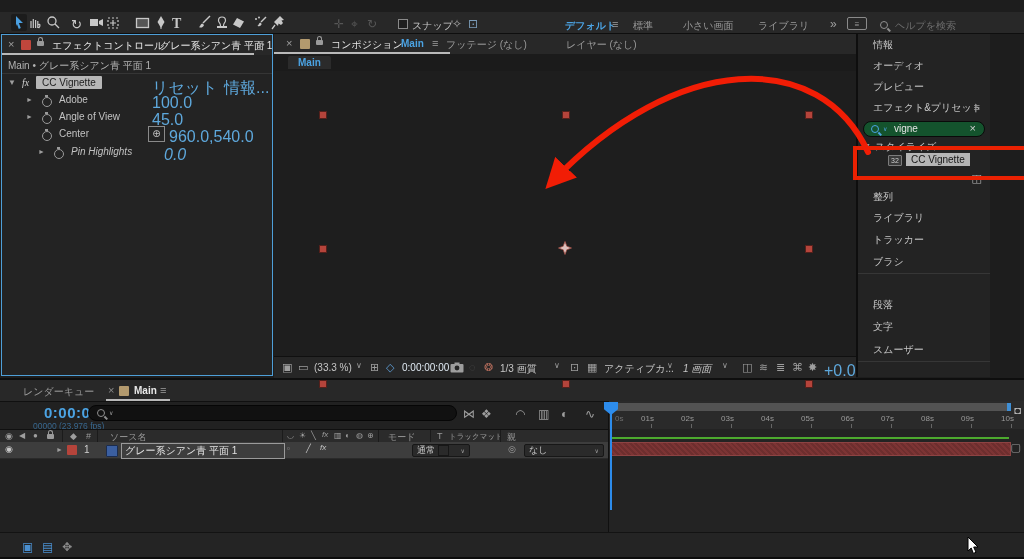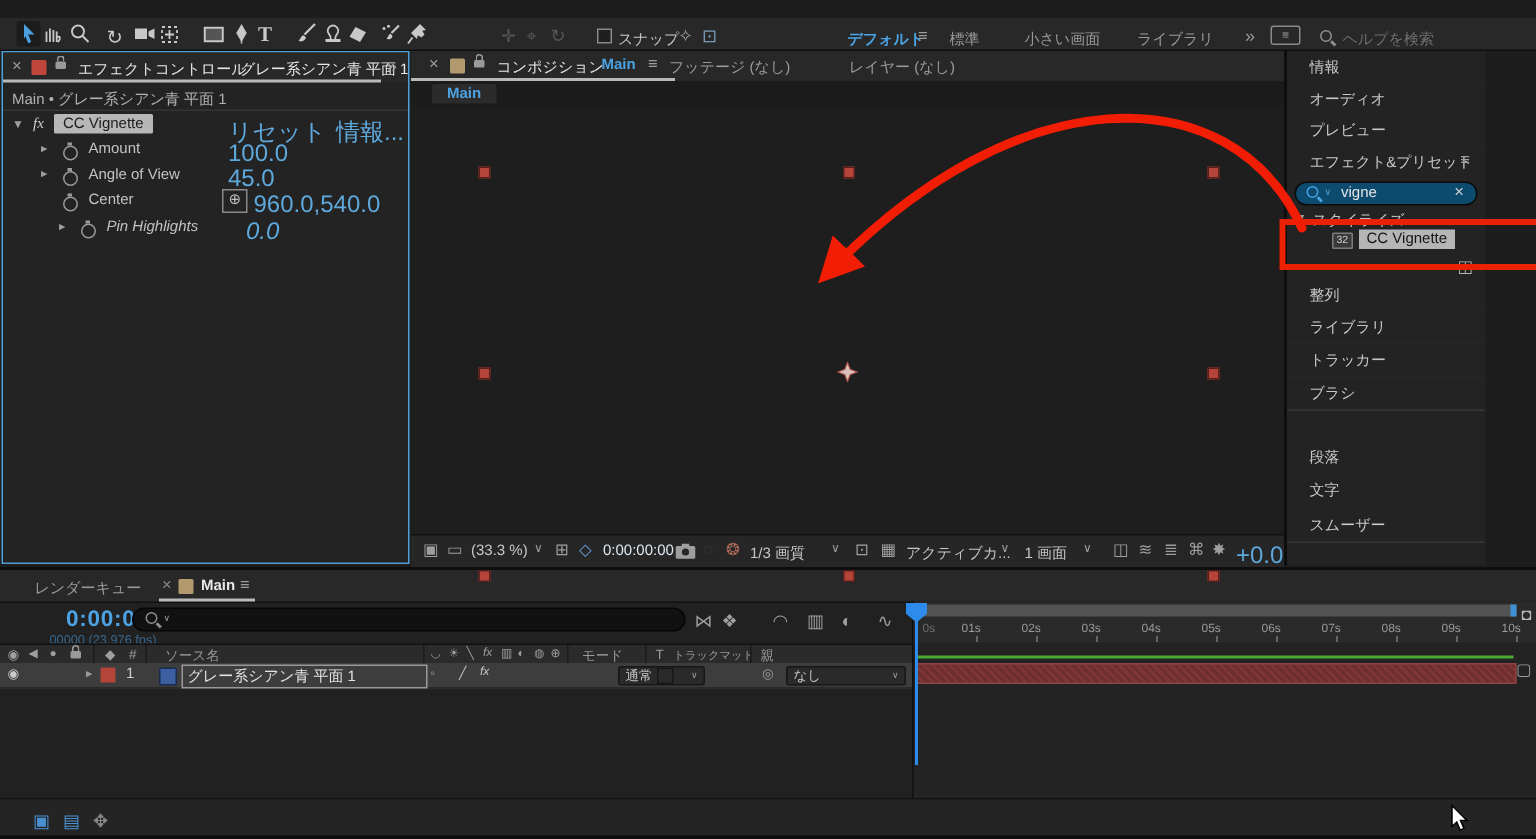--- a/index.html
+++ b/index.html
@@ -144,21 +144,21 @@
     <div class="a" style="left:0;top:38px;right:0;height:18px;border-top:1px solid #353535;">
       <span class="a icn" style="left:6px;top:5px;font-size:8px;">▼</span>
       <span class="a t" style="left:20px;top:3px;font-style:italic;color:#d0d0d0;font-family:'Liberation Serif','DejaVu Serif',serif;">fx</span>
       <span class="a" style="left:34px;top:2px;background:#b7b7b7;color:#1c1c1c;font-size:10px;padding:1px 6px;border-radius:1px;white-space:nowrap;">CC Vignette</span>
       <span class="a val" style="left:150px;top:4px;">リセット</span>
       <span class="a val" style="left:222px;top:4px;">情報...</span>
     </div>
     <div class="a" style="left:0;top:56px;right:0;height:17px;">
       <span class="a icn" style="left:24px;top:5px;font-size:7px;">►</span>
       <span class="a watch" style="left:40px;top:6px;"></span>
-      <span class="a t" style="left:57px;top:3px;color:#c2c2c2;">Amount</span>
+      <span class="a t" style="left:57px;top:3px;color:#c2c2c2;">Adobe</span>
       <span class="a val" style="left:150px;top:3px;">100.0</span>
     </div>
     <div class="a" style="left:0;top:73px;right:0;height:17px;">
       <span class="a icn" style="left:24px;top:5px;font-size:7px;">►</span>
       <span class="a watch" style="left:40px;top:6px;"></span>
       <span class="a t" style="left:57px;top:3px;color:#c2c2c2;">Angle of View</span>
       <span class="a val" style="left:150px;top:3px;">45.0</span>
     </div>
     <div class="a" style="left:0;top:90px;right:0;height:18px;">
       <span class="a watch" style="left:40px;top:6px;"></span>
@@ -223,21 +223,21 @@
           <circle cx="7" cy="6" r="2.4" fill="#262626"></circle>
         </svg>
       <span class="a icn" style="left:195px;top:5px;color:#555;">◌</span>
       <span class="a icn" style="left:210px;top:5px;color:#b06a5a;">❂</span>
       <span class="a t" style="left:226px;top:5px;">1/3 画質</span>
       <span class="a icn" style="left:280px;top:5px;font-size:8px;">∨</span>
       <span class="a icn" style="left:296px;top:5px;">⊡</span>
       <span class="a icn" style="left:313px;top:5px;">▦</span>
       <span class="a t" style="left:330px;top:5px;">アクティブカ...</span>
       <span class="a icn" style="left:393px;top:5px;font-size:8px;">∨</span>
-      <span class="a t" style="left:409px;top:5px;">1 画面</span>
+      <span class="a t" style="left:409px;top:5px;font-style:italic;">1 画面</span>
       <span class="a icn" style="left:448px;top:5px;font-size:8px;">∨</span>
       <span class="a icn" style="left:468px;top:5px;">◫</span>
       <span class="a icn" style="left:485px;top:5px;">≋</span>
       <span class="a icn" style="left:502px;top:5px;">≣</span>
       <span class="a icn" style="left:518px;top:5px;">⌘</span>
       <span class="a icn" style="left:534px;top:5px;">✸</span>
       <span class="a val" style="left:550px;top:5px;">+0.0</span>
     </div>
   </div>
 
@@ -250,21 +250,21 @@
       </div>
     <div class="prow" style="top:42px;height:21px;">
       <span>プレビュー</span>
       </div>
     <div class="prow" style="top:63px;height:21px;">
       <span>エフェクト&amp;プリセット</span>
       <span class="a icn" style="right:10px;top:5px;">≡</span>
       </div>
 
     <div class="a" style="left:0;top:84px;right:0;height:21px;background:#232323;">
-      <div class="a" style="left:5px;top:3px;right:5px;height:14px;background:#0c4a6e;border:1px solid #0a0a0a;border-radius:8px;">
+      <div class="a" style="left:5px;top:3px;right:5px;height:14px;background:#14532d;border:1px solid #0a0a0a;border-radius:8px;">
         <span class="a mag b" style="left:7px;top:2px;"></span>
         <span class="a icn" style="left:19px;top:4px;font-size:6px;color:#4ba3e3;">∨</span>
         <span class="a" style="left:30px;top:1px;color:#e4e4e4;font-size:10px;">vigne</span>
         <span class="a icn" style="right:8px;top:1px;color:#cfcfcf;">×</span>
       </div>
     </div>
 
     <div class="a" style="left:0;top:105px;right:0;height:13px;">
       <span class="a icn" style="left:6px;top:3px;font-size:7px;">▼</span>
       <span class="a t" style="left:17px;top:1px;">スタイライズ</span>

